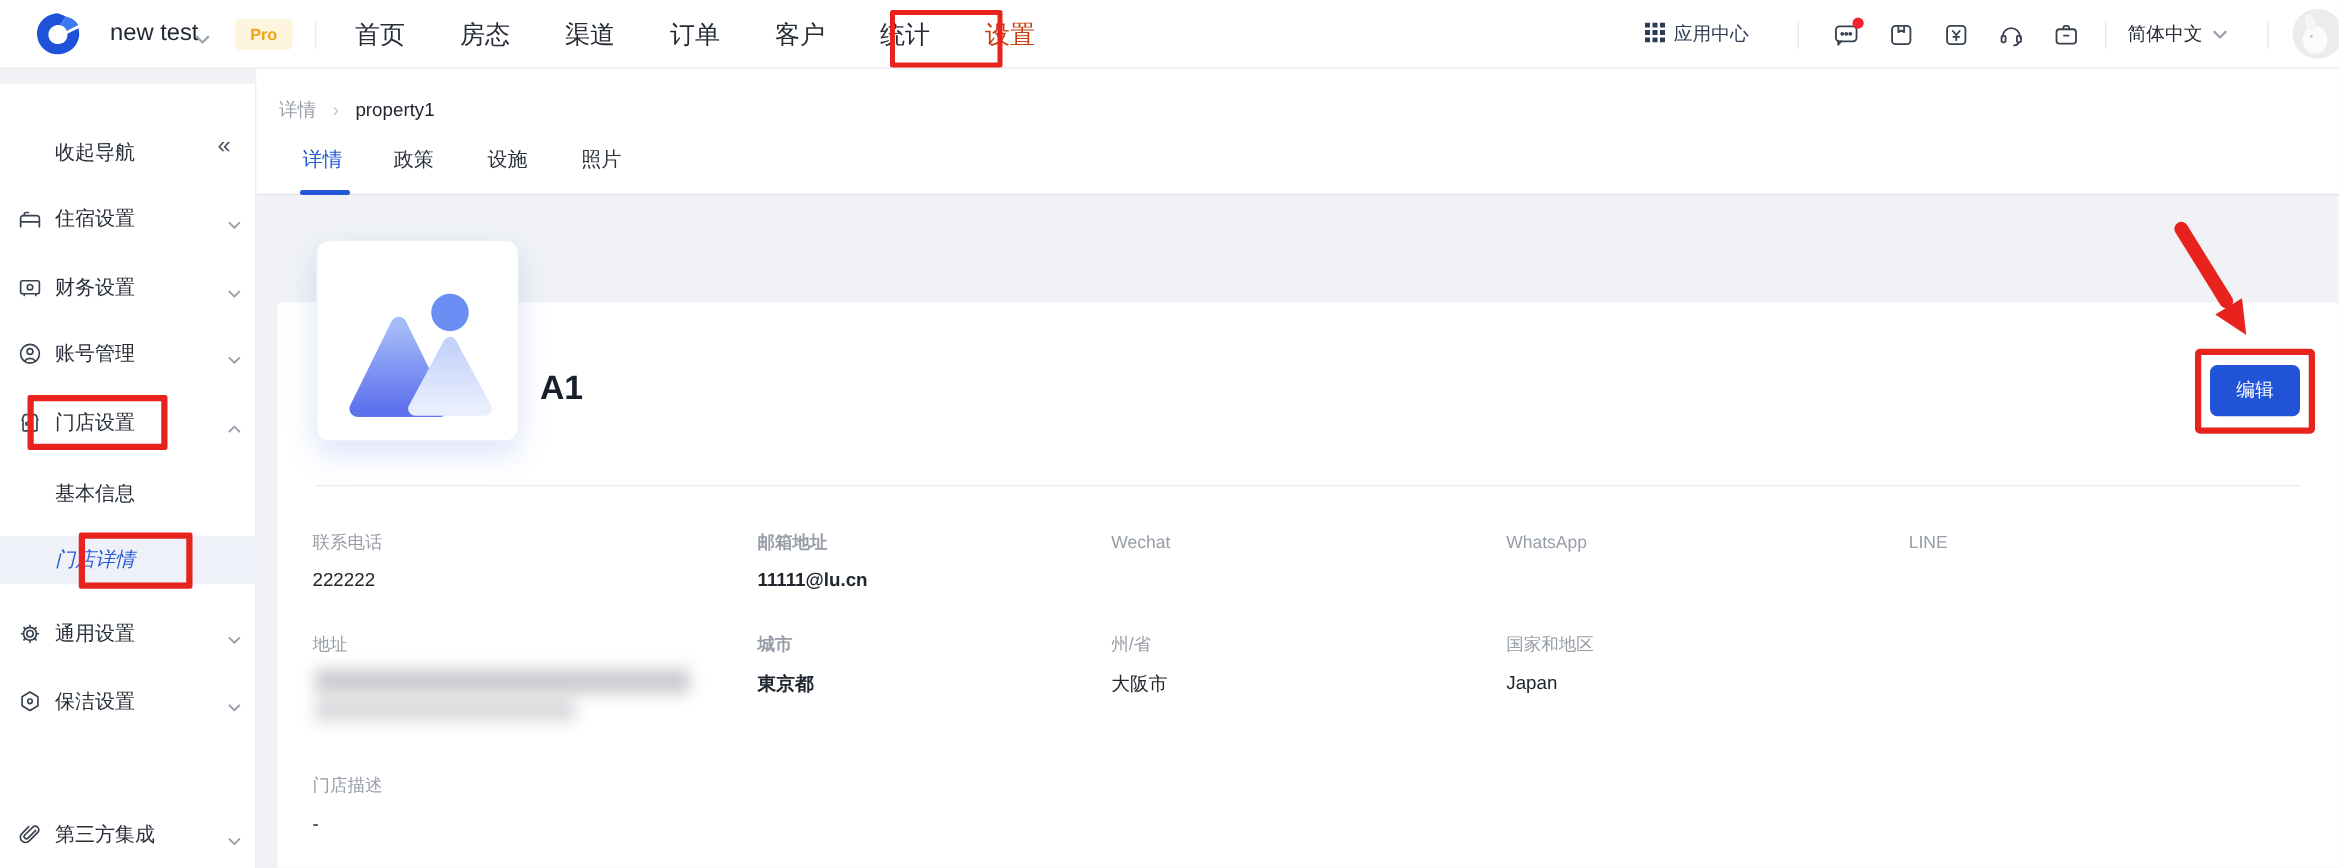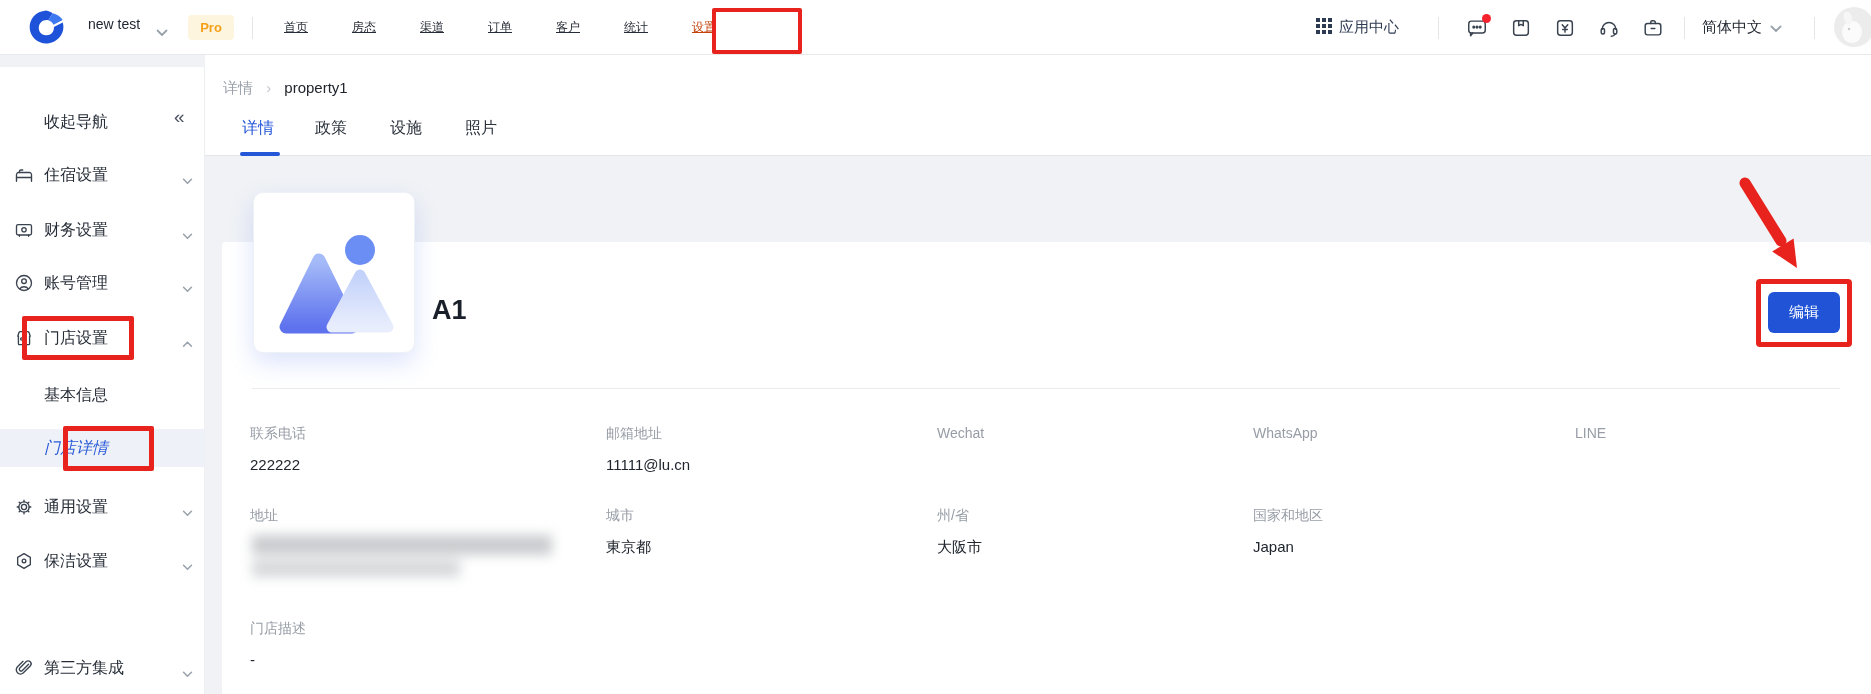--- a/index.html
+++ b/index.html
@@ -3,27 +3,27 @@
 <meta charset="utf-8">
 <style>
   * { margin:0; padding:0; box-sizing:border-box; }
   html,body { width:1871px; height:694px; overflow:hidden; background:#f0f2f5;
     font-family:"Liberation Sans","DejaVu Sans",sans-serif; color:#272e38; }
 
   
   .navbar { position:absolute; left:0; top:0; width:1871px; height:55px; background:#fff;
     border-bottom:1px solid #e7e9ec; z-index:40; }
   .logo { position:absolute; left:28px; top:9px; width:38px; height:36px; }
-  .org { position:absolute; left:88px; top:16px; font-size:14px; color:#222833; cursor:pointer; }
+  .org { position:absolute; left:88px; top:16px; font-size:19px; color:#222833; cursor:pointer; }
   .org-chev { position:absolute; left:156px; top:23px; }
   .pro-badge { position:absolute; left:188px; top:15px; width:46px; height:25px; background:#fdf5de;
     color:#f5a019; font-size:13px; font-weight:bold; border-radius:4px; text-align:center; line-height:25px; }
   .vdiv { position:absolute; top:17px; width:1px; height:22px; background:#e3e5e9; }
   .nav-menu { position:absolute; left:284px; top:0; height:55px; display:flex; gap:44px; align-items:center; }
-  .nav-item { font-size:12px; color:#262c36; cursor:pointer; white-space:nowrap;text-decoration:underline; }
+  .nav-item { font-size:20px; color:#262c36; cursor:pointer; white-space:nowrap; }
   .nav-item.active { color:#c2410c; }
   .app-center { position:absolute; left:1316px; top:0; height:55px; display:flex; gap:7px; align-items:center;
     color:#2e3b52; font-size:15px; cursor:pointer; }
   .nav-icons { position:absolute; left:1466px; top:0; height:55px; display:flex; gap:22px; align-items:center; }
   .nav-ic { position:relative; width:22px; height:22px; cursor:pointer; }
   .red-dot { position:absolute; right:-3px; top:-3px; width:9px; height:9px; border-radius:50%; background:#f5222d; }
   .lang { position:absolute; left:1702px; top:0; height:55px; display:flex; gap:8px; align-items:center;
     font-size:15px; color:#242a33; cursor:pointer; }
   .avatar { position:absolute; left:1834px; top:7px; width:40px; height:40px; border-radius:50%;
     background:#ececec; overflow:hidden; cursor:pointer; }
@@ -61,21 +61,21 @@
     border:1px solid #eef1f5; border-radius:10px; box-shadow:0 10px 24px rgba(100,130,240,.22); z-index:5; }
   .img-card svg { position:absolute; left:18px; top:34px; }
   .prop-name { position:absolute; left:227px; top:240px; font-size:27px; font-weight:bold; color:#1a202a; }
   .edit-btn { position:absolute; left:1563px; top:237px; width:72px; height:41px; background:#2053d6;
     color:#fff; font-size:15px; border:none; border-radius:6px; cursor:pointer; z-index:5;
     font-family:"Liberation Sans","DejaVu Sans",sans-serif; }
   .divider { position:absolute; left:47px; top:333px; width:1588px; height:1px; background:#e9ebee; }
 
   .field-row { position:absolute; left:45px; display:flex; }
   .cell { position:relative; }
-  .c0{width:356px;} .c1{width:283px;} .c2{width:316px;margin-left:48px;} .c3{width:322px;} .c4{width:140px;}
+  .c0{width:356px;} .c1{width:283px;font-weight:bold;} .c2{width:316px;} .c3{width:322px;} .c4{width:140px;}
   .f-label { font-size:14px; color:#979da6; }
   .f-value { font-size:15px; color:#20262e; margin-top:13px; min-height:18px; }
   .blur-value { position:absolute; left:0; top:22px; width:318px; height:52px; filter:blur(6px); }
   .blur-value .b1 { position:absolute; left:2px; top:6px; width:300px; height:20px; background:#cacccf; }
   .blur-value .b2 { position:absolute; left:2px; top:31px; width:208px; height:17px; background:#d6d8db; }
 
   
   .anno-box { position:absolute; border:4px solid #e8231d; border-radius:2px; z-index:60; pointer-events:none; }
   .anno-settings { left:712px; top:8px; width:90px; height:46px; }
   .anno-store { left:22px; top:249px; width:112px; height:44px; border-width:5px; }

